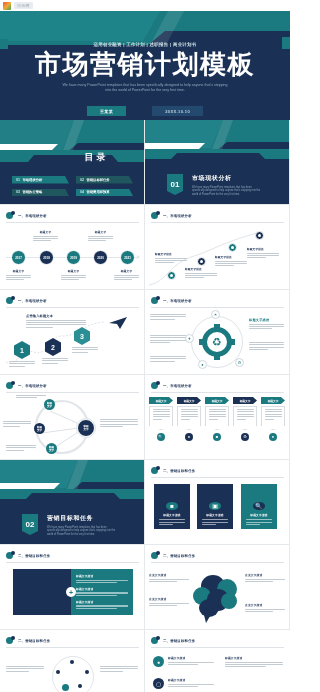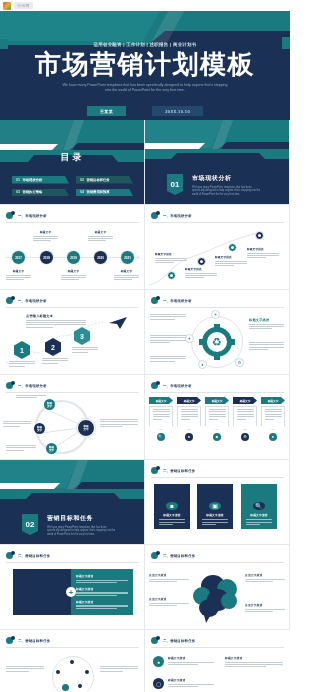--- a/index.html
+++ b/index.html
@@ -13,21 +13,21 @@
 
   
   .wm-bar{
     position:absolute; left:0; top:0; width:290px; height:11px;
     background:#fff; z-index:40; display:flex; align-items:center; padding-left:3px; gap:3px;
   }
   .wm-logo{ width:8px; height:8px; background:linear-gradient(135deg,#e8543f 0%,#f0a830 50%,#3ca55c 100%); border-radius:1px; }
   .wm-txt{ font-size:4px; color:#9aa3ad; letter-spacing:.2px; background:#e9edf1; padding:1px 3px; border-radius:1px; }
 
   
-  .slide{ position:absolute; width:145px; height:85px; overflow:hidden; background:#fff; }
+  .slide{ position:absolute; width:145px; height:85px; overflow:hidden; background:#fff;padding-left:24px; }
   .slide.nb{ border-right:1px solid #e6e9ec; border-bottom:1px solid #e6e9ec; }
 
   .navy{ background:#1a3054; }
   .teal{ background:#1b7a80; }
 
   
   .shead{ position:absolute; left:6px; top:6px; display:flex; align-items:center; gap:3px; }
   .shead .gicon{ width:9px; height:9px; position:relative; }
   .shead .gicon i{ position:absolute; border-radius:50%; }
   .shead .gicon i:nth-child(1){ width:7px;height:7px; left:0; top:1px; background:#1b7a80; }

